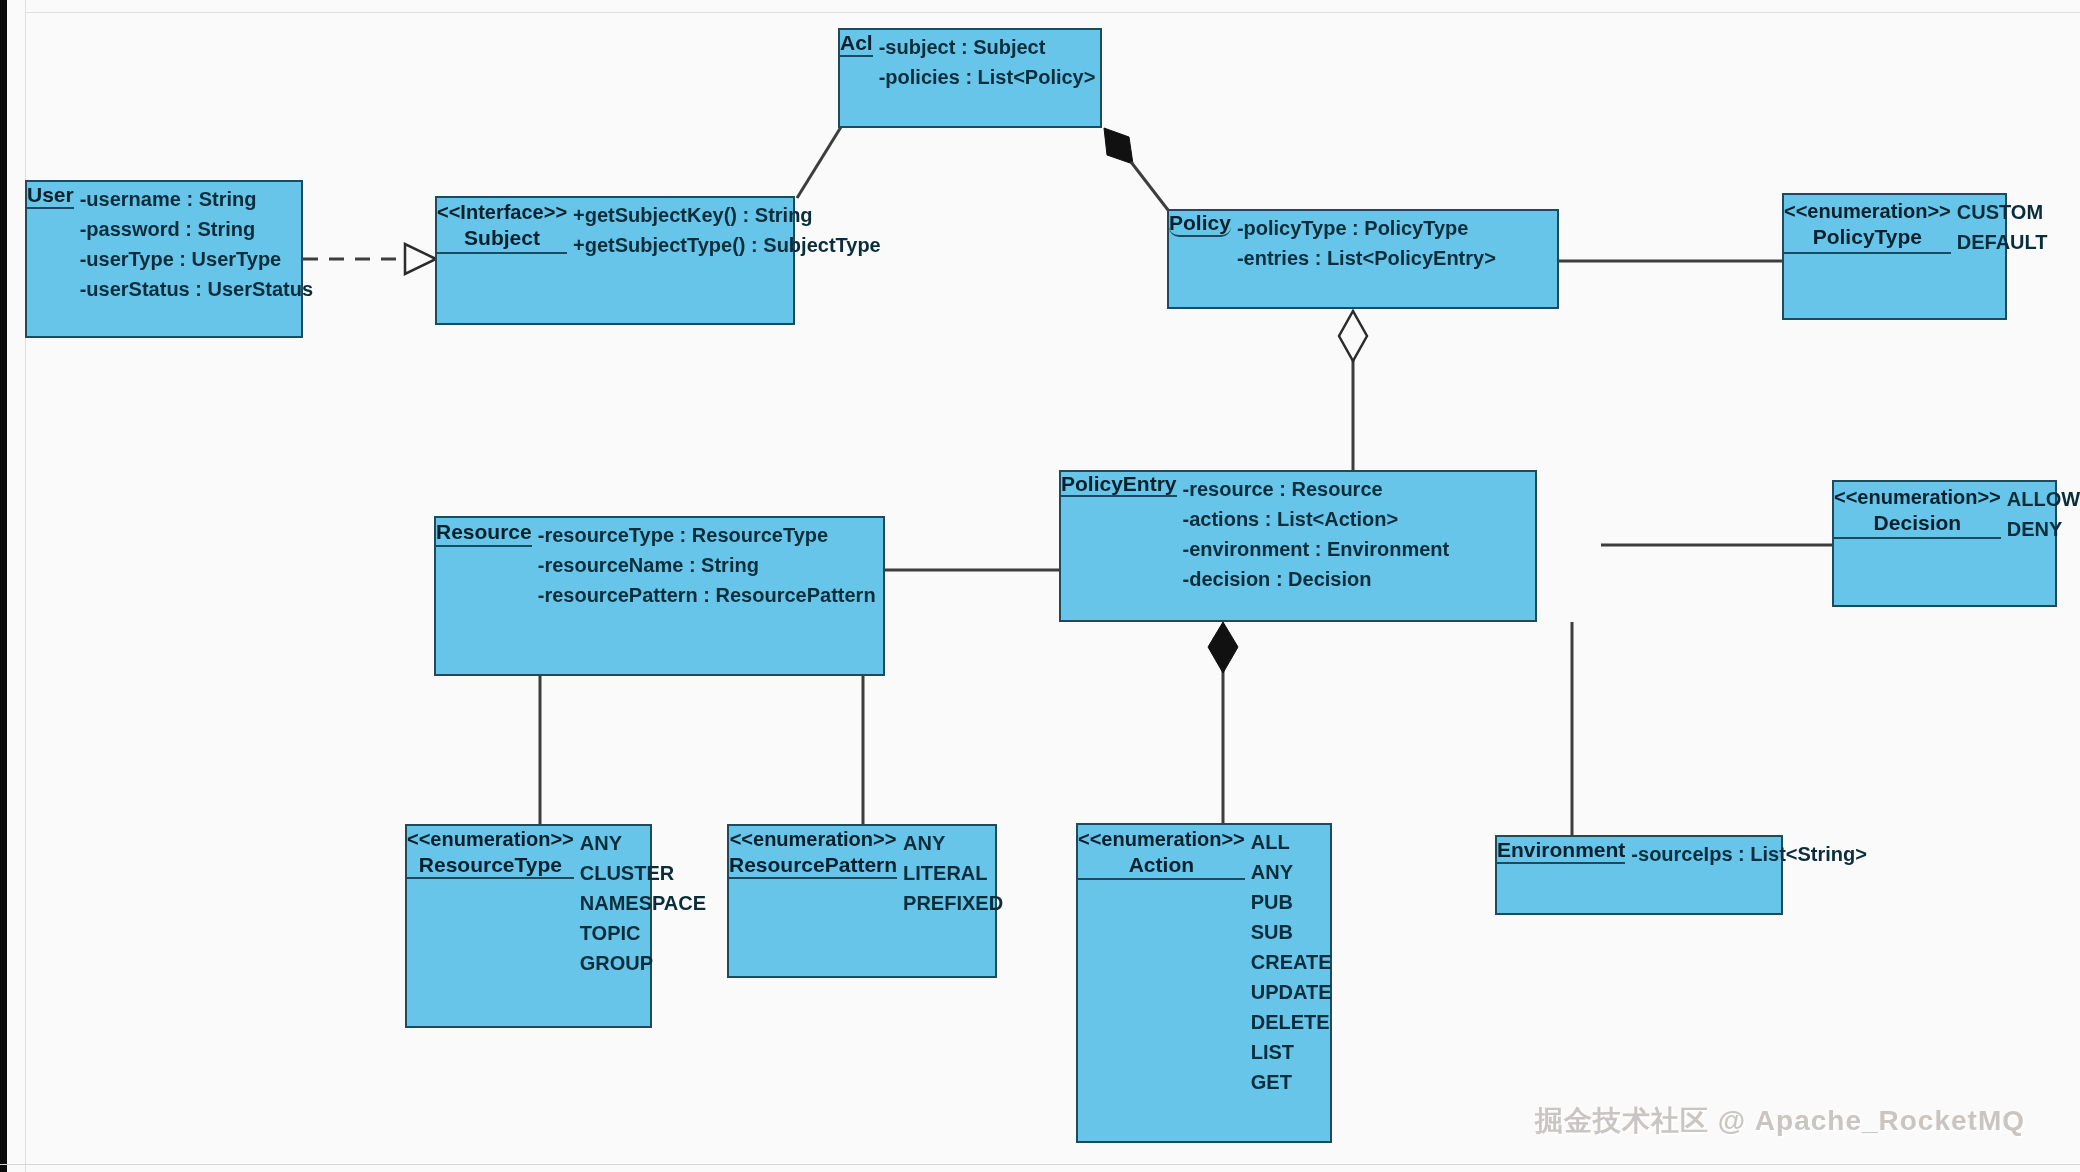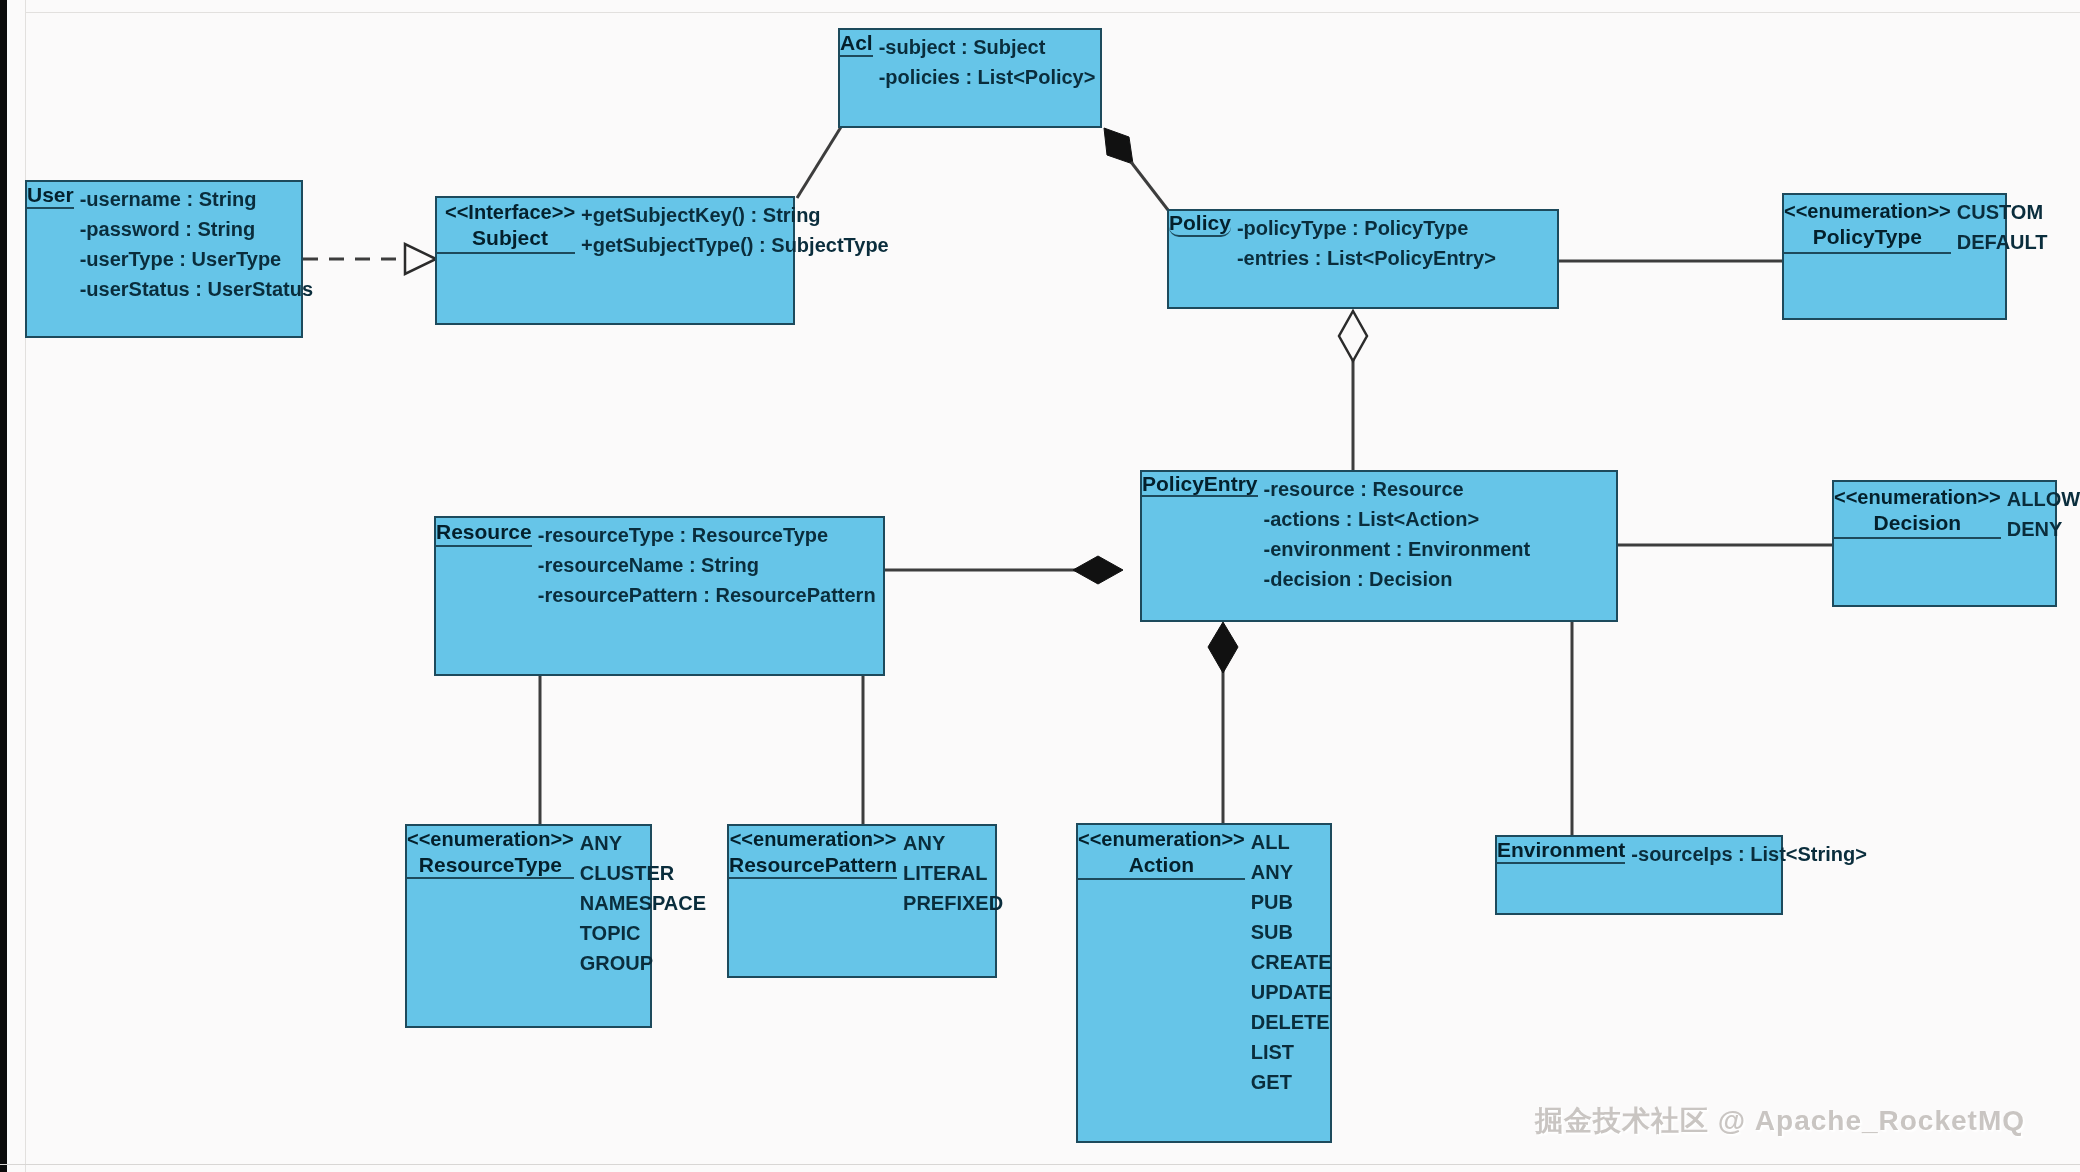--- a/index.html
+++ b/index.html
@@ -114,21 +114,21 @@
   </div>
   <div class="uml-members">
       <div class="uml-member">-username : String</div>
       <div class="uml-member">-password : String</div>
       <div class="uml-member">-userType : UserType</div>
       <div class="uml-member">-userStatus : UserStatus</div>
     </div>
 </div>
 
 <div class="uml-box" style="left:435px;top:196px;width:360px;height:129px;">
-  <div class="uml-title" style="height:56px;padding-left:8px;">
+  <div class="uml-title" style="height:56px;">
     <div class="uml-stereotype">&lt;&lt;Interface&gt;&gt;</div>
     <div class="uml-name">Subject</div>
   </div>
   <div class="uml-members">
       <div class="uml-member">+getSubjectKey() : String</div>
       <div class="uml-member">+getSubjectType() : SubjectType</div>
     </div>
 </div>
 
 <div class="uml-box" style="left:1167px;top:209px;width:392px;height:100px;">
@@ -145,21 +145,21 @@
   <div class="uml-title" style="height:59px;">
     <div class="uml-stereotype">&lt;&lt;enumeration&gt;&gt;</div>
     <div class="uml-name">PolicyType</div>
   </div>
   <div class="uml-members">
       <div class="uml-member">CUSTOM</div>
       <div class="uml-member">DEFAULT</div>
     </div>
 </div>
 
-<div class="uml-box" style="left:1140px;top:470px;width:478px;height:152px;">
+<div class="uml-box" style="left:1059px;top:470px;width:478px;height:152px;">
   <div class="uml-title" style="height:25px;">
     <div class="uml-name">PolicyEntry</div>
   </div>
   <div class="uml-members">
       <div class="uml-member">-resource : Resource</div>
       <div class="uml-member">-actions : List&lt;Action&gt;</div>
       <div class="uml-member">-environment : Environment</div>
       <div class="uml-member">-decision : Decision</div>
     </div>
 </div>

